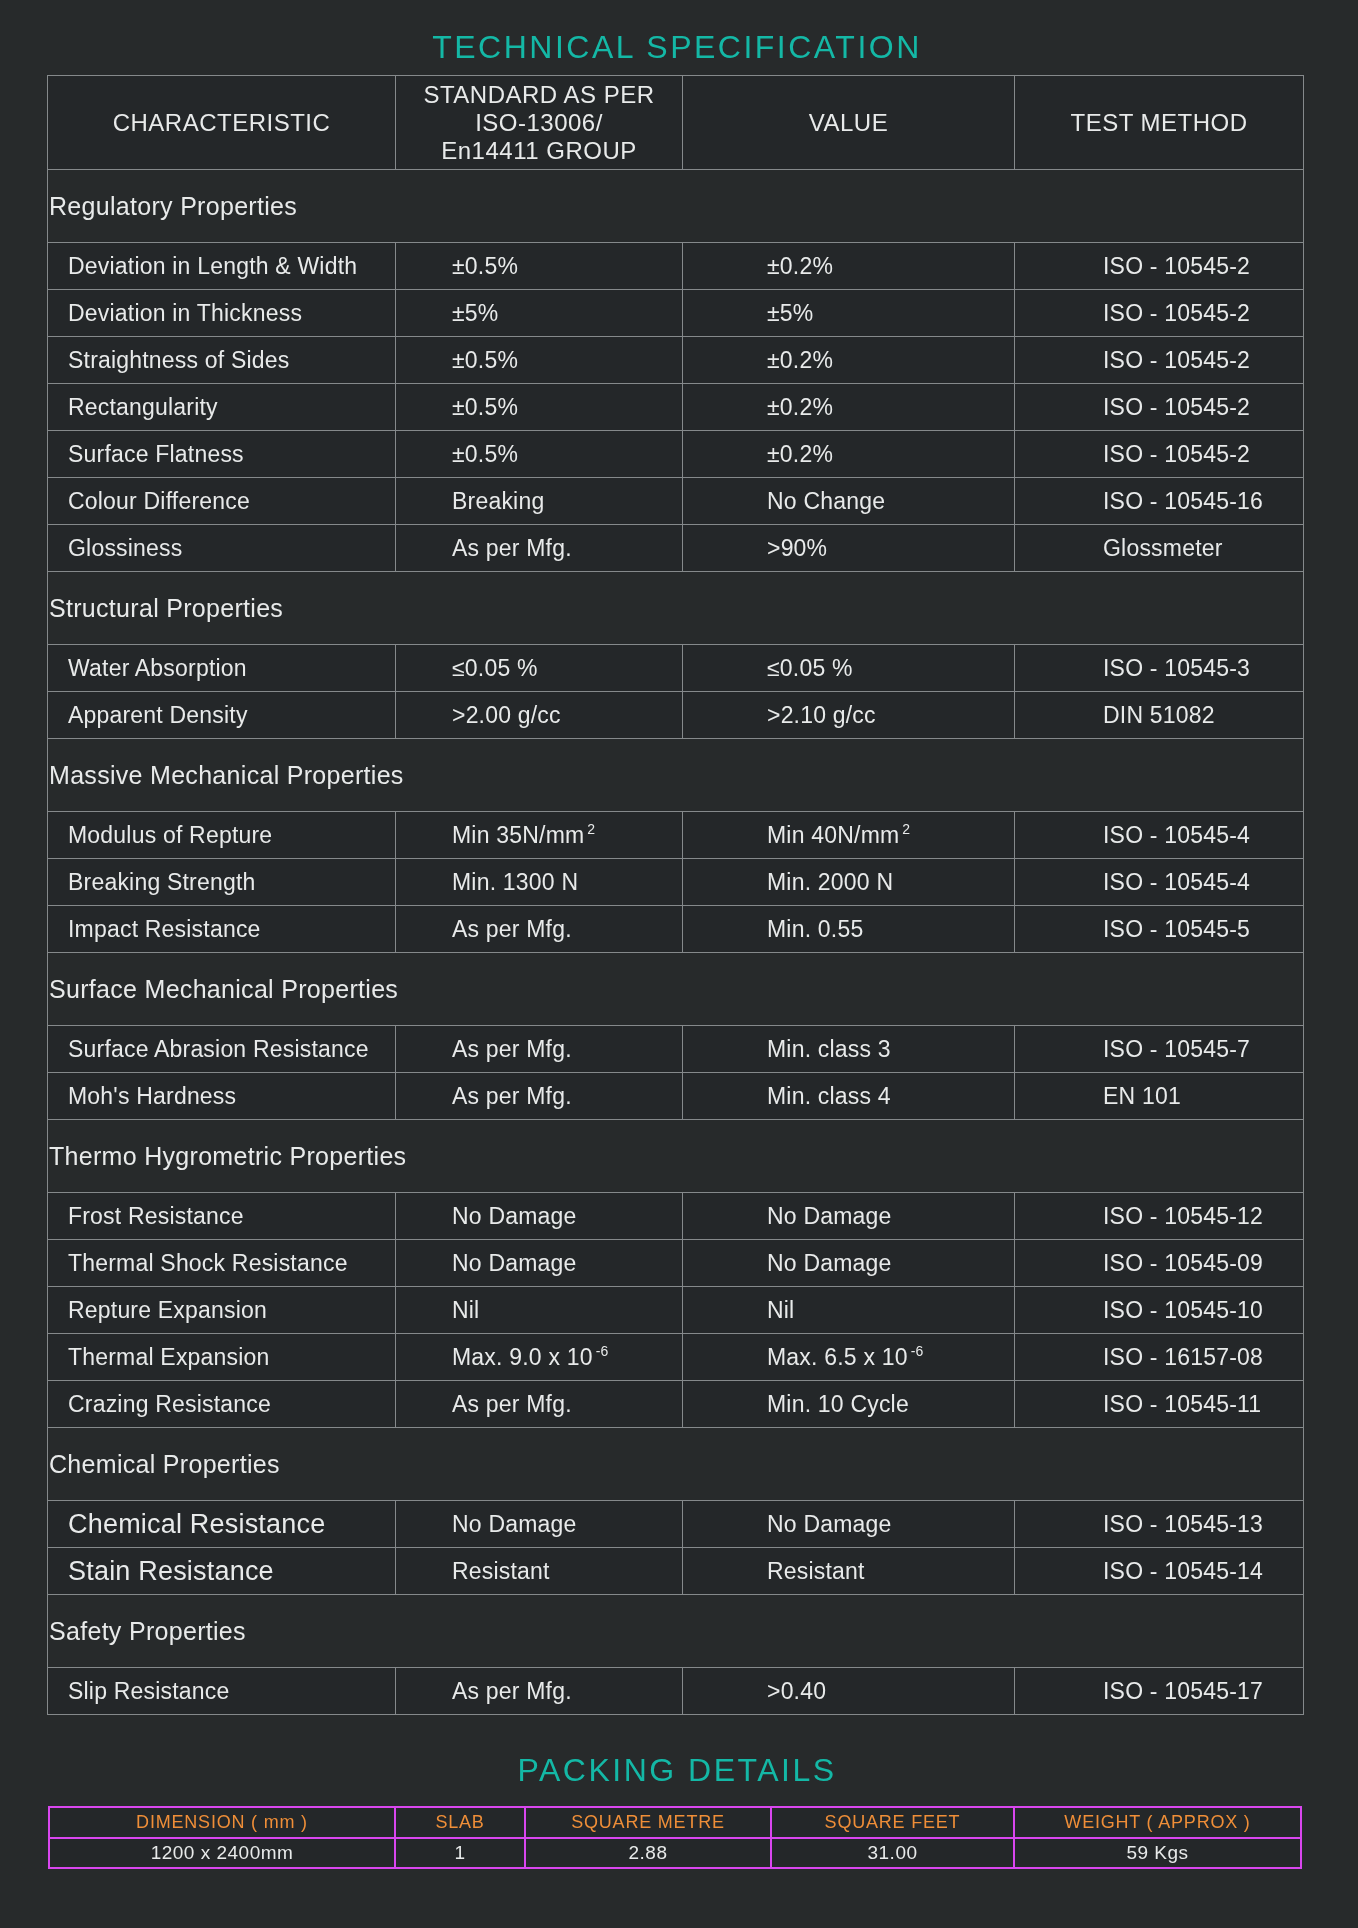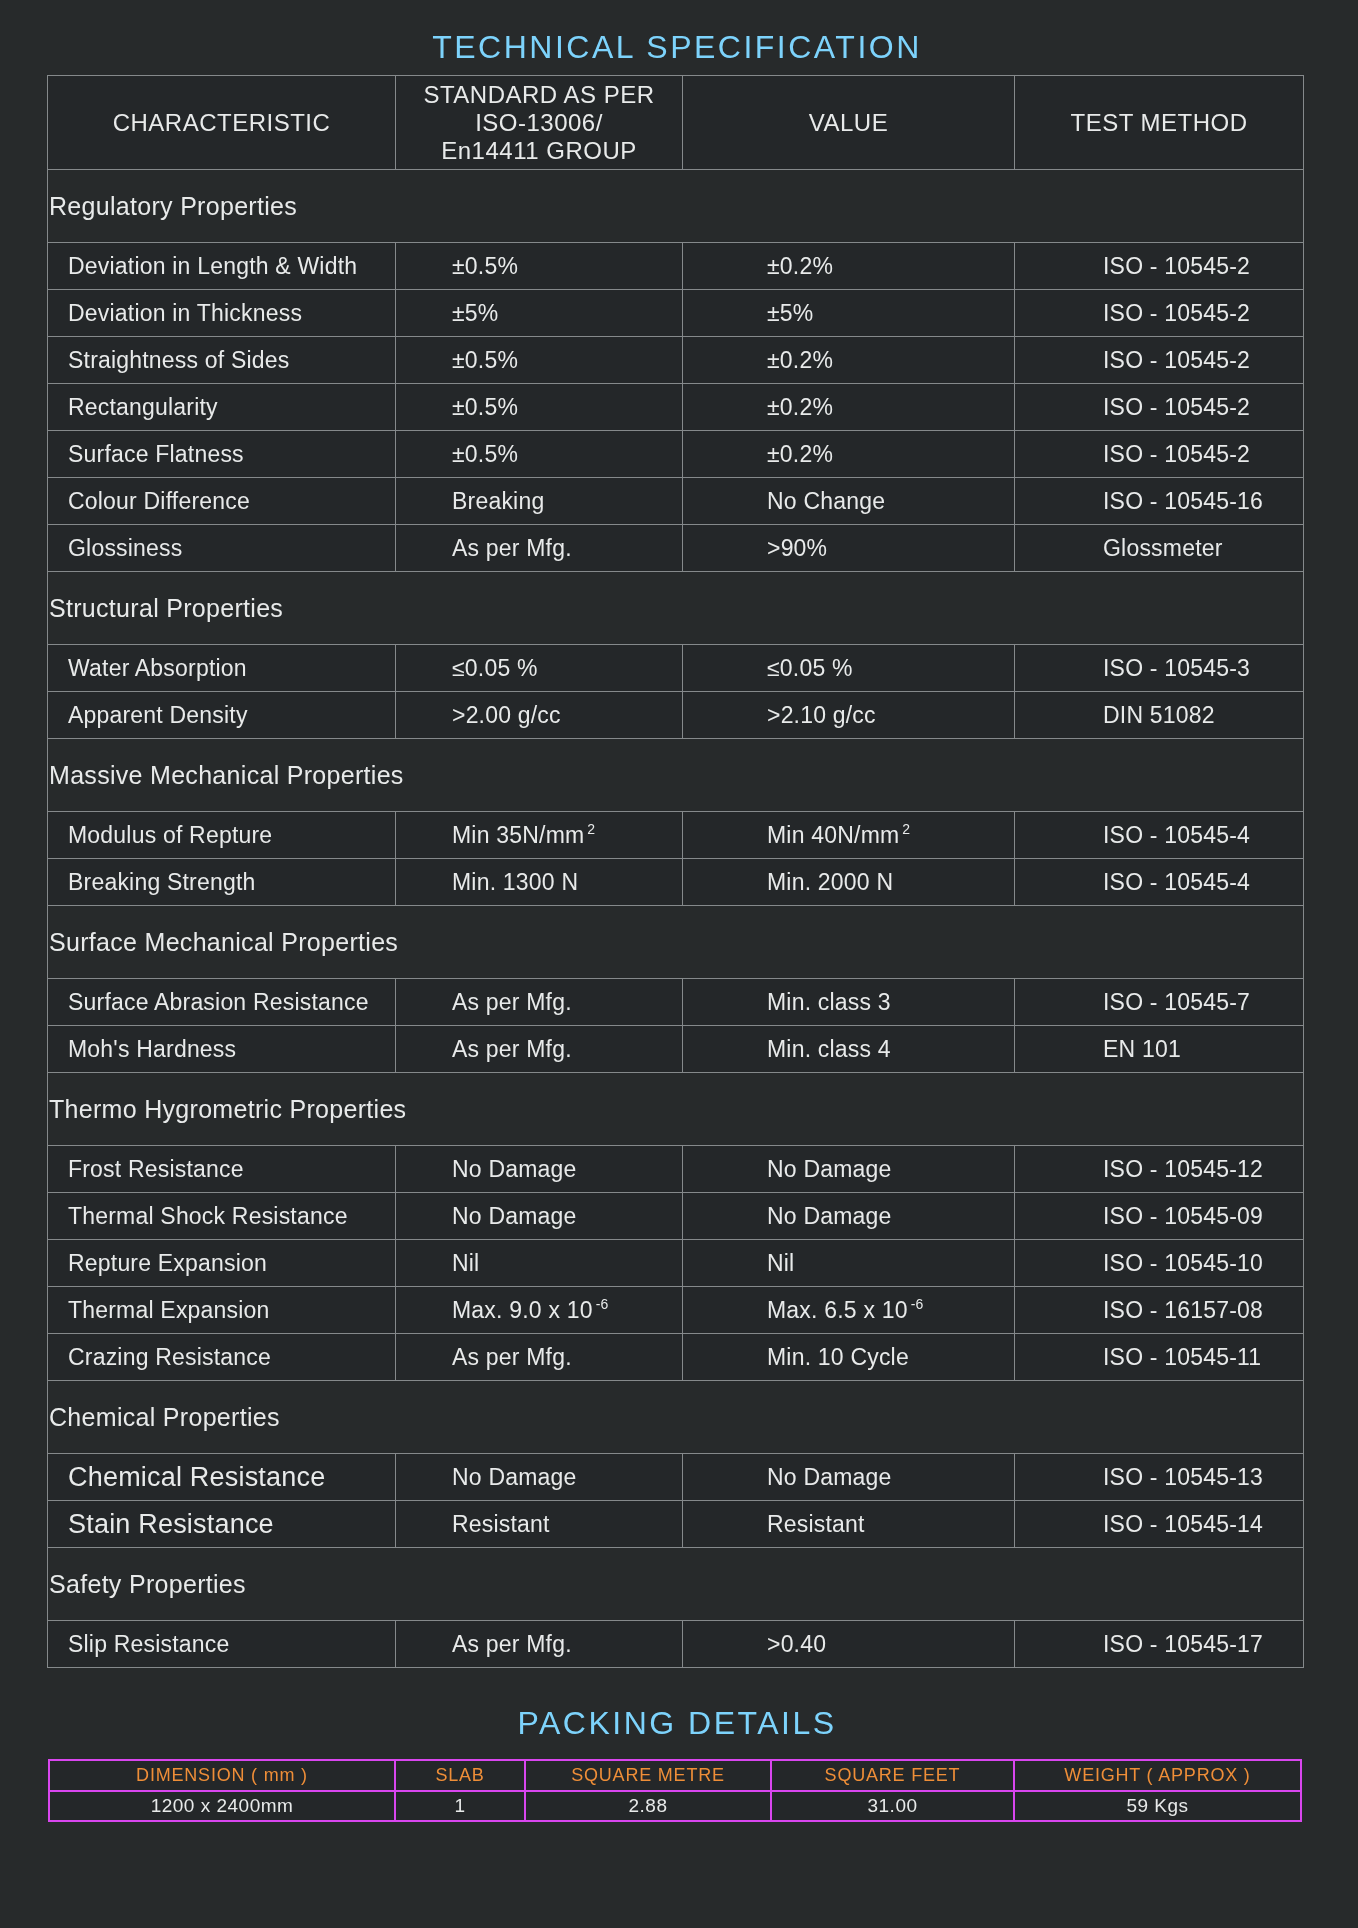--- a/index.html
+++ b/index.html
@@ -8,21 +8,21 @@
     background:#272a2b;
     font-family:"Liberation Sans", sans-serif;
     color:#e8eaea;
     overflow:hidden;
   }
   .page{width:1358px;height:1928px;position:relative;}
   .title{
     width:1260px;margin-left:47px;
     padding-top:28px;
     text-align:center;
-    color:#7dd3fc;
+    color:#14b8a6;
     font-size:32px;
     letter-spacing:2.5px;
     line-height:38px;
     white-space:nowrap;
   }
   table{border-collapse:collapse;table-layout:fixed;}
   
   .spec{
     width:1256px;margin-left:47px;margin-top:9px;
   }
@@ -171,20 +171,26 @@
           <td class="col2">Min 35N/mm<sup>2</sup></td>
           <td class="col3">Min 40N/mm<sup>2</sup></td>
           <td class="col4">ISO - 10545-4</td>
         </tr>
         <tr>
           <td class="col1">Breaking Strength</td>
           <td class="col2">Min. 1300 N</td>
           <td class="col3">Min. 2000 N</td>
           <td class="col4">ISO - 10545-4</td>
         </tr>
+        <tr>
+          <td class="col1">Impact Resistance</td>
+          <td class="col2">As per Mfg.</td>
+          <td class="col3">Min. 0.55</td>
+          <td class="col4">ISO - 10545-5</td>
+        </tr>
         <tr class="band-row">
           <td class="band" colspan="4">Surface Mechanical Properties</td>
         </tr>
         <tr>
           <td class="col1">Surface Abrasion Resistance</td>
           <td class="col2">As per Mfg.</td>
           <td class="col3">Min. class 3</td>
           <td class="col4">ISO - 10545-7</td>
         </tr>
         <tr>

